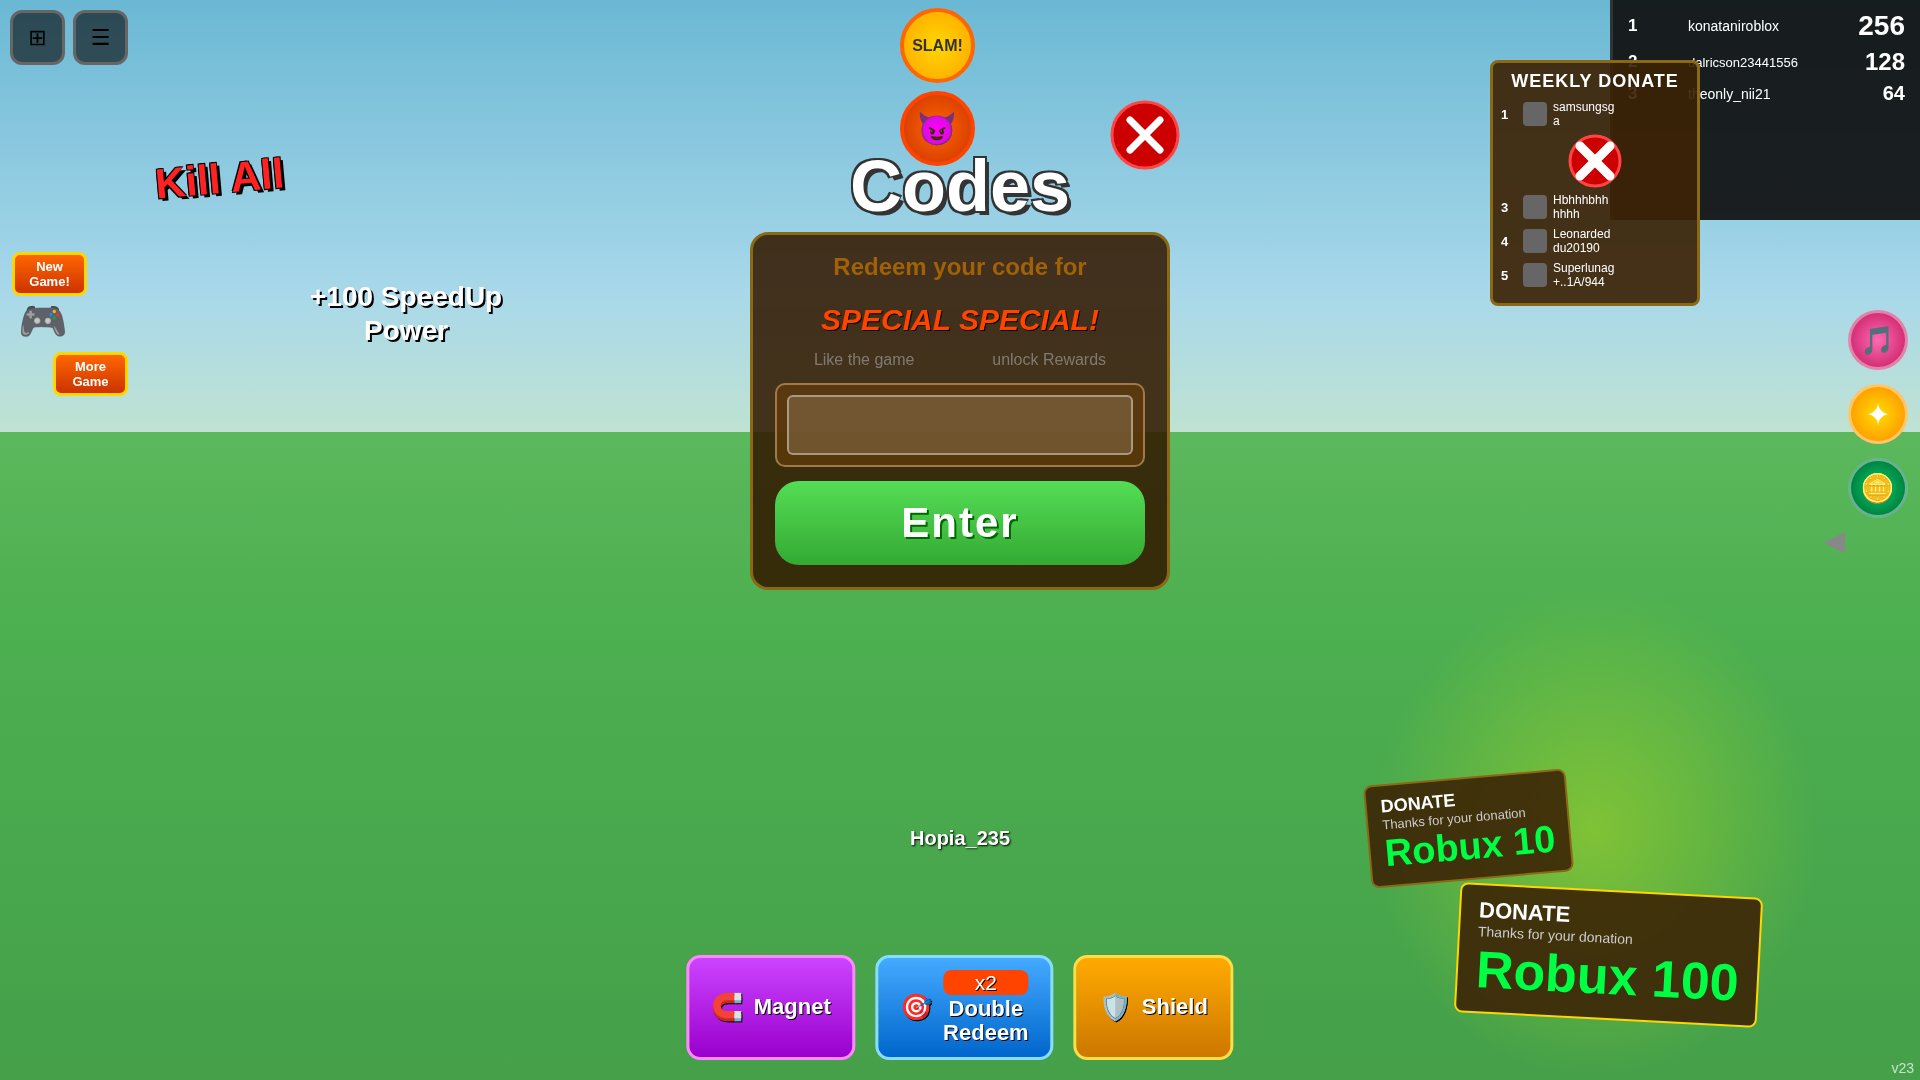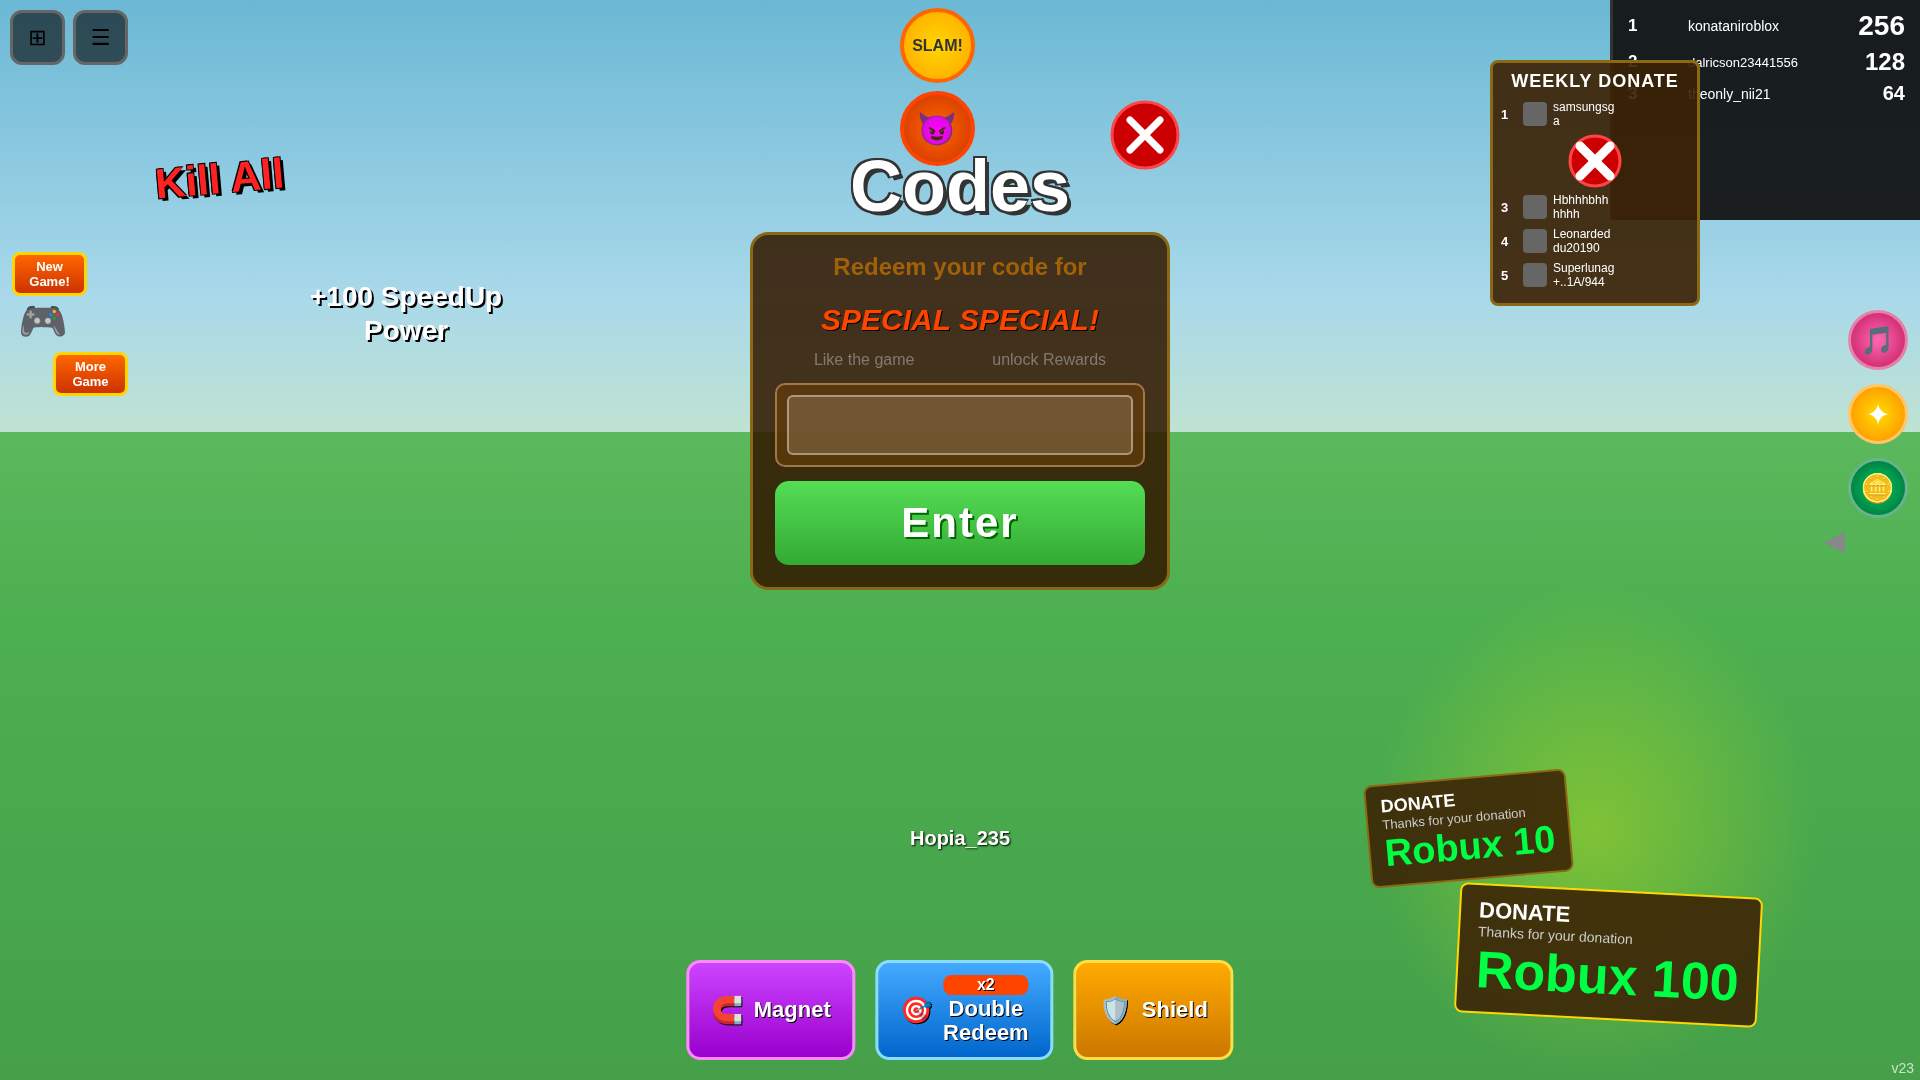--- a/index.html
+++ b/index.html
@@ -245,21 +245,21 @@
       font-size: 18px;
       padding: 8px;
       outline: none;
     }
 
     .codes-enter-btn {
       width: 100%;
       padding: 18px;
       background: linear-gradient(180deg, #55DD55, #33AA33);
       border: none;
-      border-radius: 14px;
+      border-radius: 24px;
       color: white;
       font-size: 42px;
       font-weight: 900;
       cursor: pointer;
       font-family: 'Arial Black', Arial, sans-serif;
       text-shadow: 2px 2px 0 #006600;
       letter-spacing: 2px;
     }
 
     
@@ -692,21 +692,21 @@
 
 <div class="bottom-bar">
   <button class="bottom-btn magnet-btn">
     <span class="btn-icon">🧲</span>
     <span>Magnet</span>
   </button>
 
   <button class="bottom-btn double-scores-btn">
     <span class="btn-icon">🎯</span>
     <div class="btn-label">
-      <span style="font-size:16px;font-weight:700;background:#FF4400;border-radius:8px;padding:1px 8px;margin-bottom:2px;">
+      <span style="font-size:21px;font-weight:400;background:#FF4400;border-radius:8px;padding:1px 8px;margin-bottom:2px;">
         <span>x2</span>
       </span>
       <span>Double</span>
       <span>Redeem</span>
     </div>
   </button>
 
   <button class="bottom-btn shield-btn">
     <span class="btn-icon">🛡️</span>
     <span>Shield</span>

